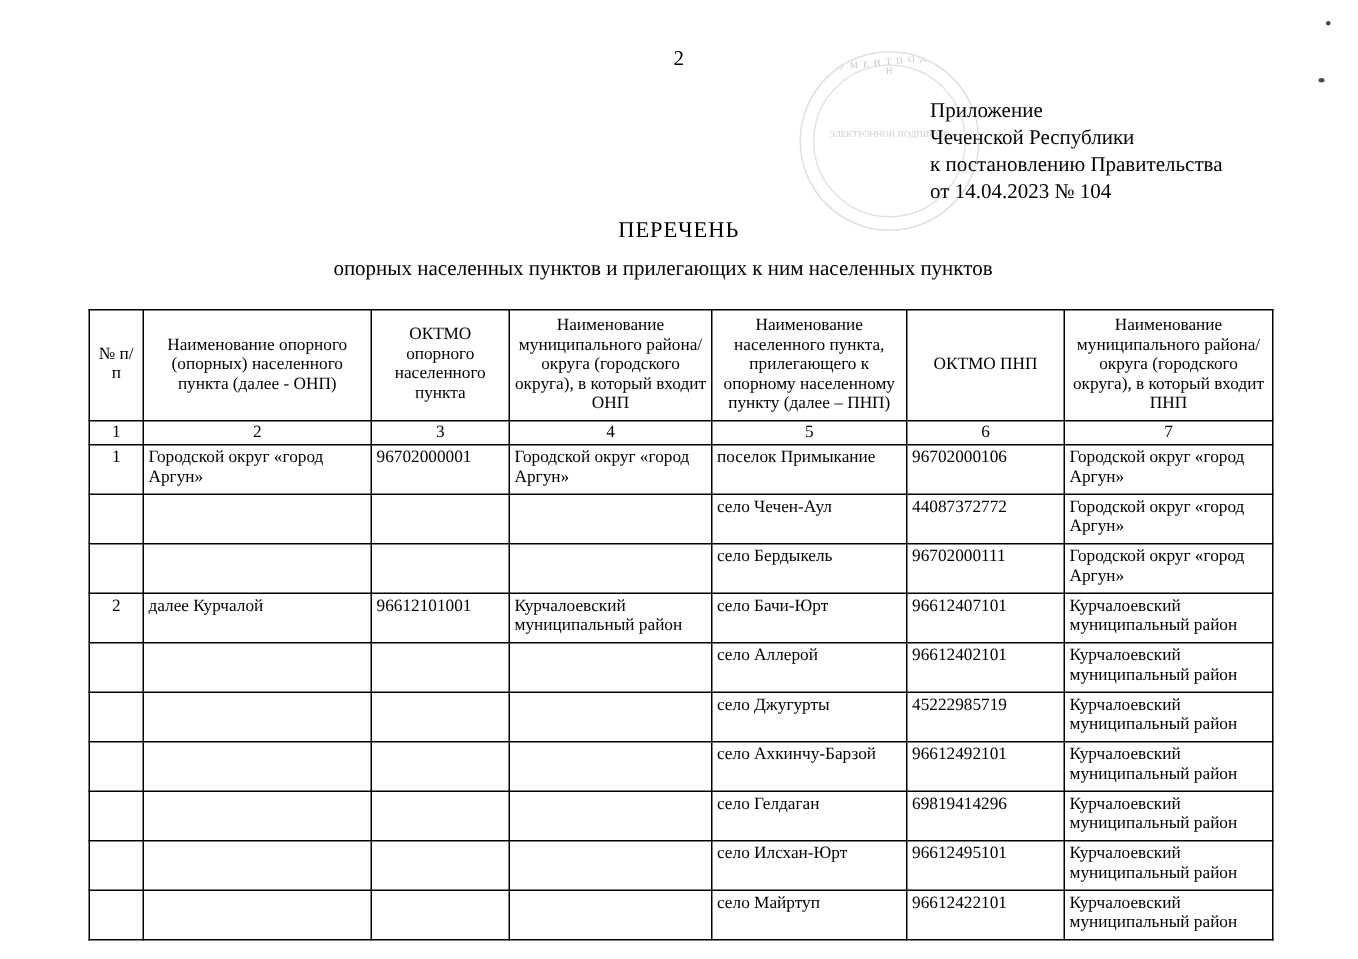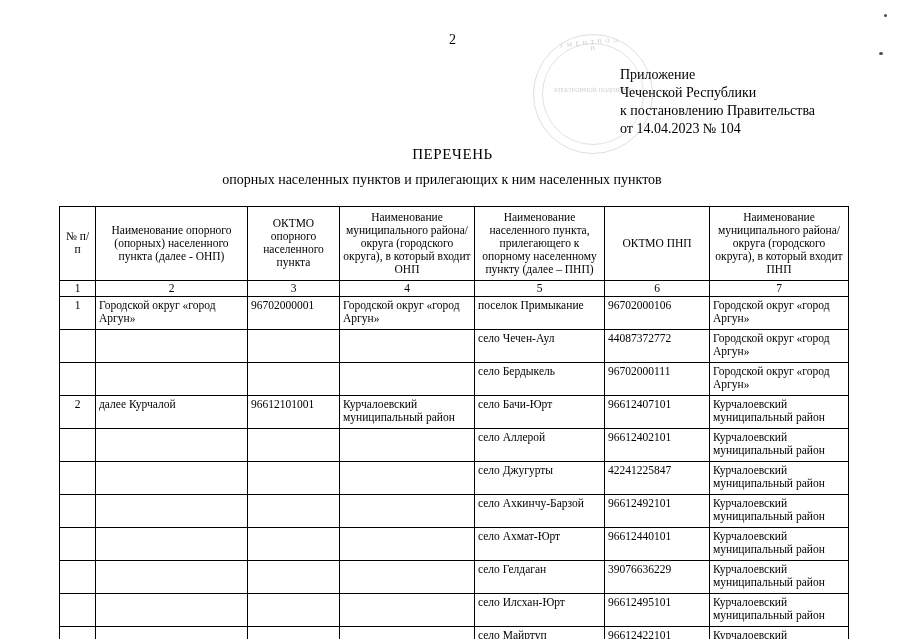--- a/index.html
+++ b/index.html
@@ -251,48 +251,39 @@
         <td class="two-line">село Аллерой</td>
         <td class="center two-line">96612402101</td>
         <td class="two-line">Курчалоевский муниципальный район</td>
       </tr>
       <tr>
         <td class="num two-line"></td>
         <td class="two-line"></td>
         <td class="center two-line"></td>
         <td class="two-line"></td>
         <td class="two-line">село Джугурты</td>
-        <td class="center two-line">42241225847</td>
+        <td class="center two-line">45222985719</td>
         <td class="two-line">Курчалоевский муниципальный район</td>
       </tr>
       <tr>
         <td class="num two-line"></td>
         <td class="two-line"></td>
         <td class="center two-line"></td>
         <td class="two-line"></td>
         <td class="two-line">село Ахкинчу-Барзой</td>
         <td class="center two-line">96612492101</td>
         <td class="two-line">Курчалоевский муниципальный район</td>
       </tr>
       <tr>
         <td class="num two-line"></td>
         <td class="two-line"></td>
         <td class="center two-line"></td>
         <td class="two-line"></td>
-        <td class="two-line">село Ахмат-Юрт</td>
-        <td class="center two-line">96612440101</td>
-        <td class="two-line">Курчалоевский муниципальный район</td>
-      </tr>
-      <tr>
-        <td class="num two-line"></td>
-        <td class="two-line"></td>
-        <td class="center two-line"></td>
-        <td class="two-line"></td>
         <td class="two-line">село Гелдаган</td>
-        <td class="center two-line">39076636229</td>
+        <td class="center two-line">69819414296</td>
         <td class="two-line">Курчалоевский муниципальный район</td>
       </tr>
       <tr>
         <td class="num two-line"></td>
         <td class="two-line"></td>
         <td class="center two-line"></td>
         <td class="two-line"></td>
         <td class="two-line">село Илсхан-Юрт</td>
         <td class="center two-line">96612495101</td>
         <td class="two-line">Курчалоевский муниципальный район</td>

